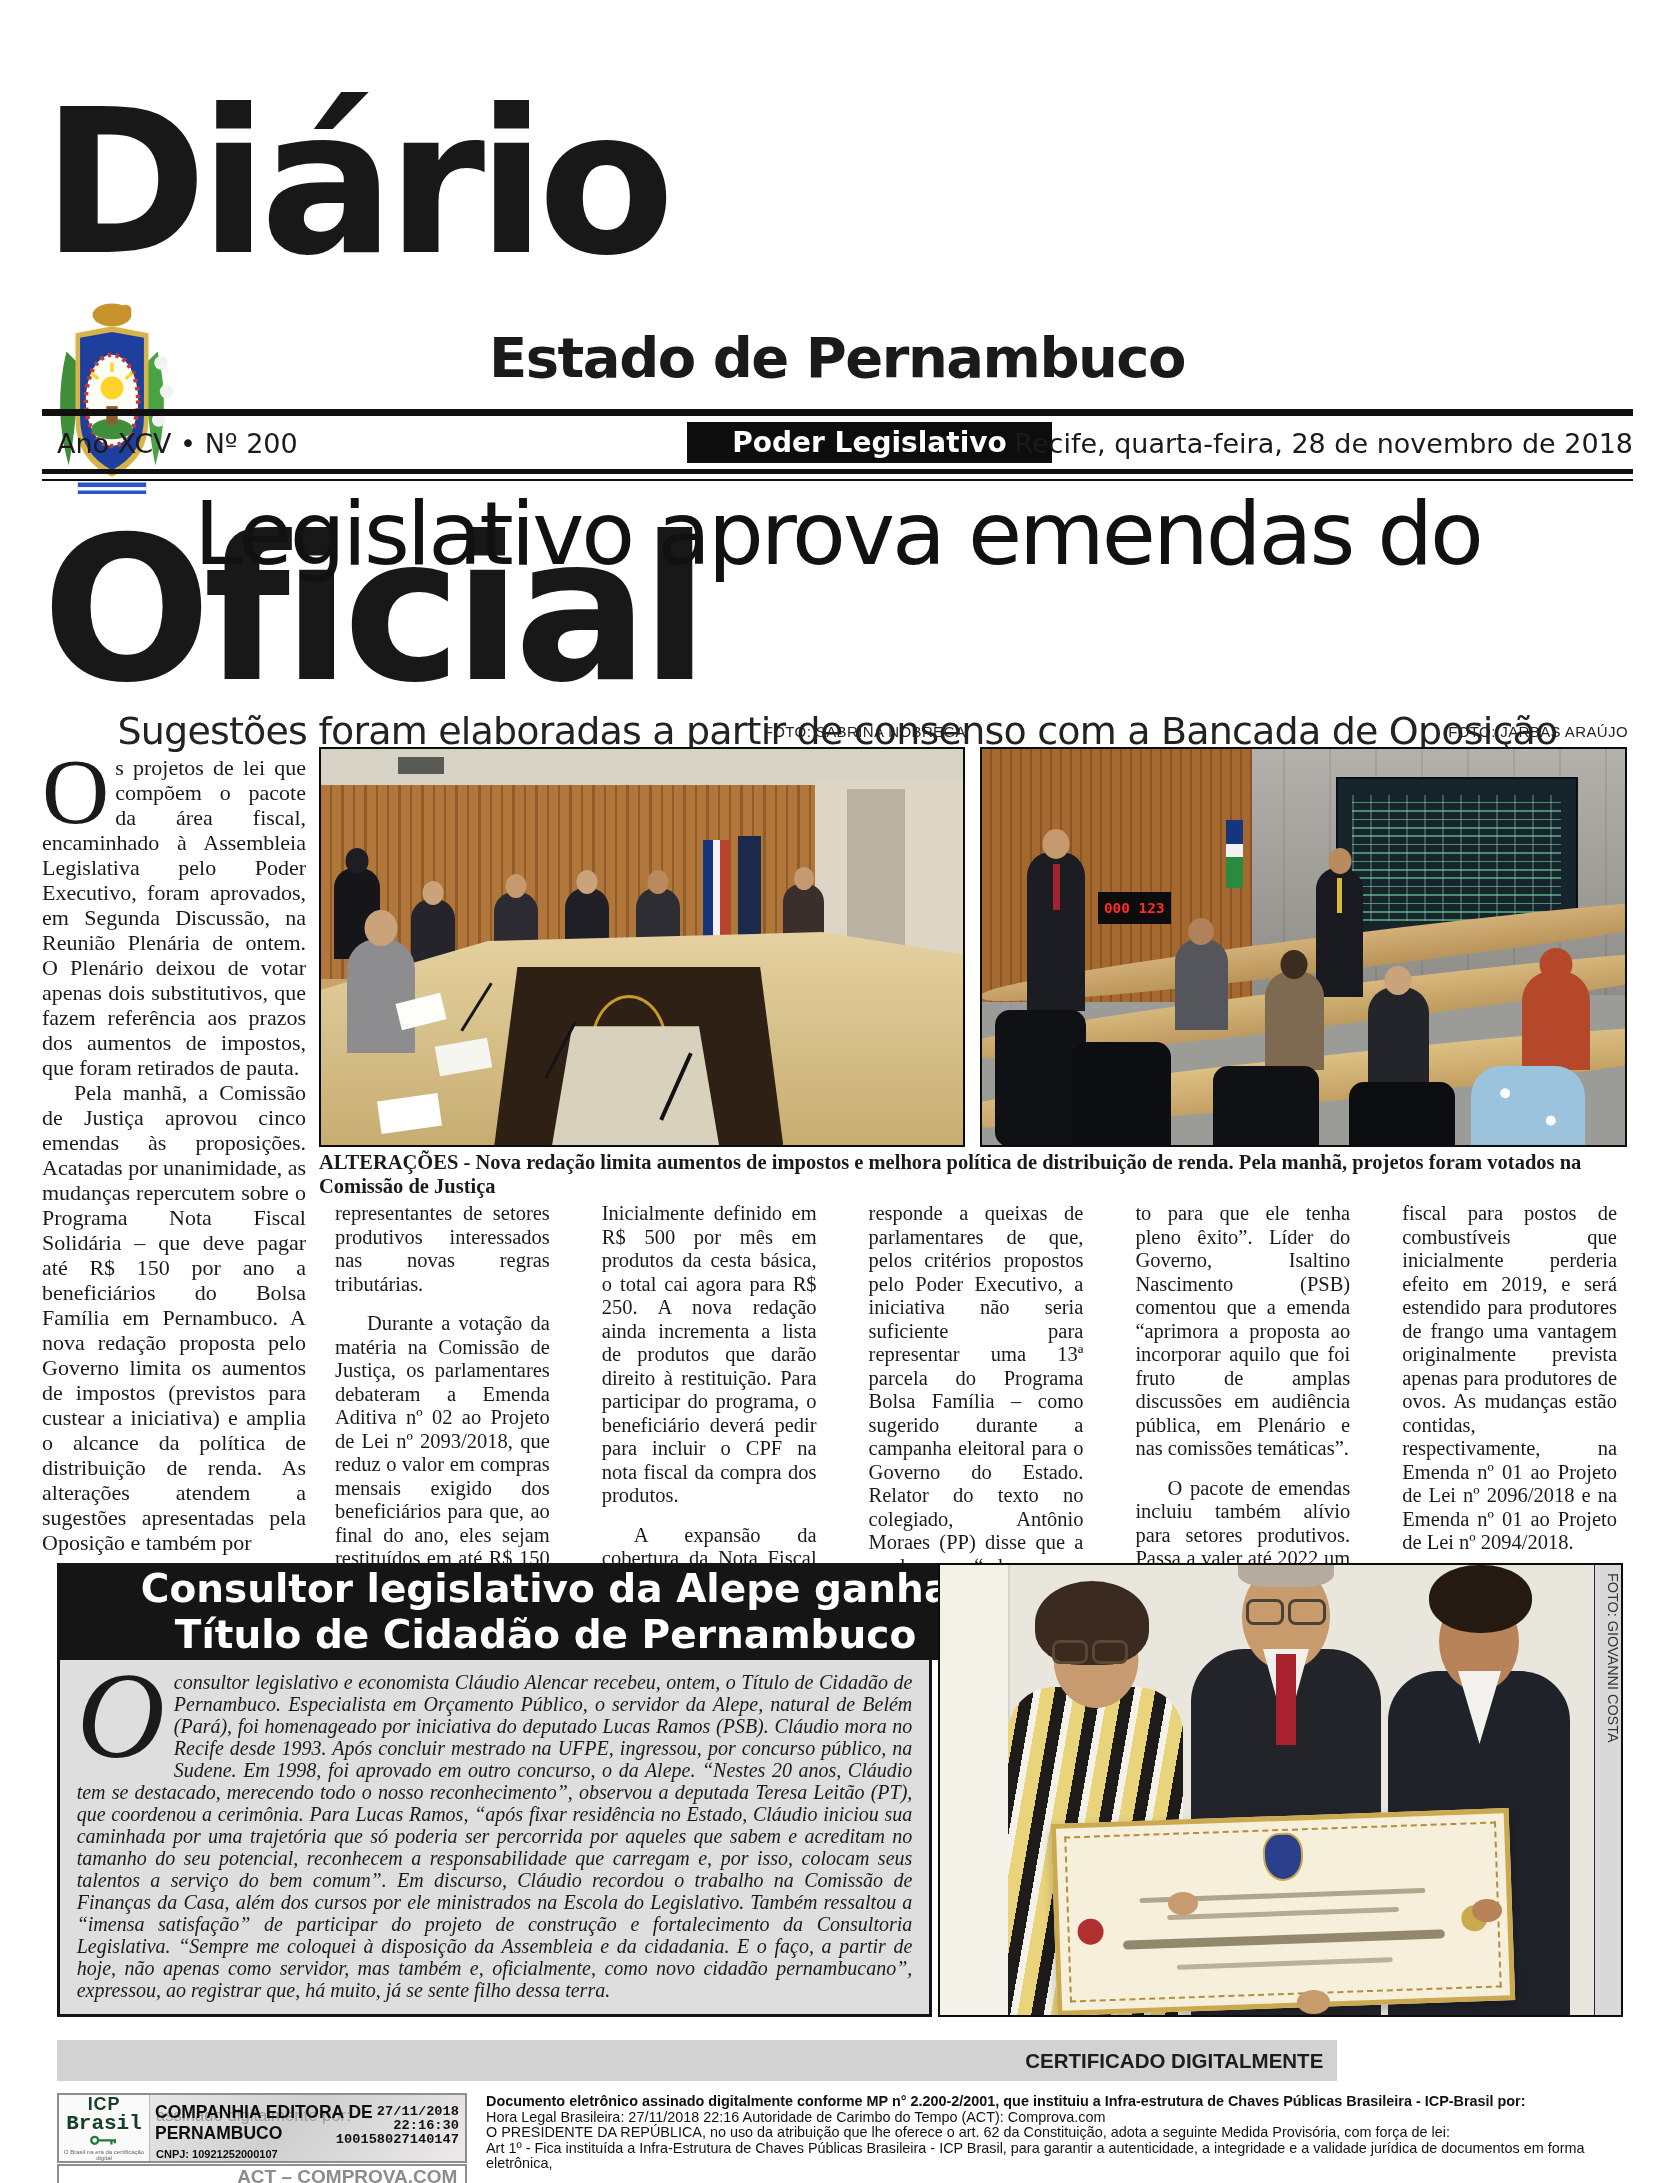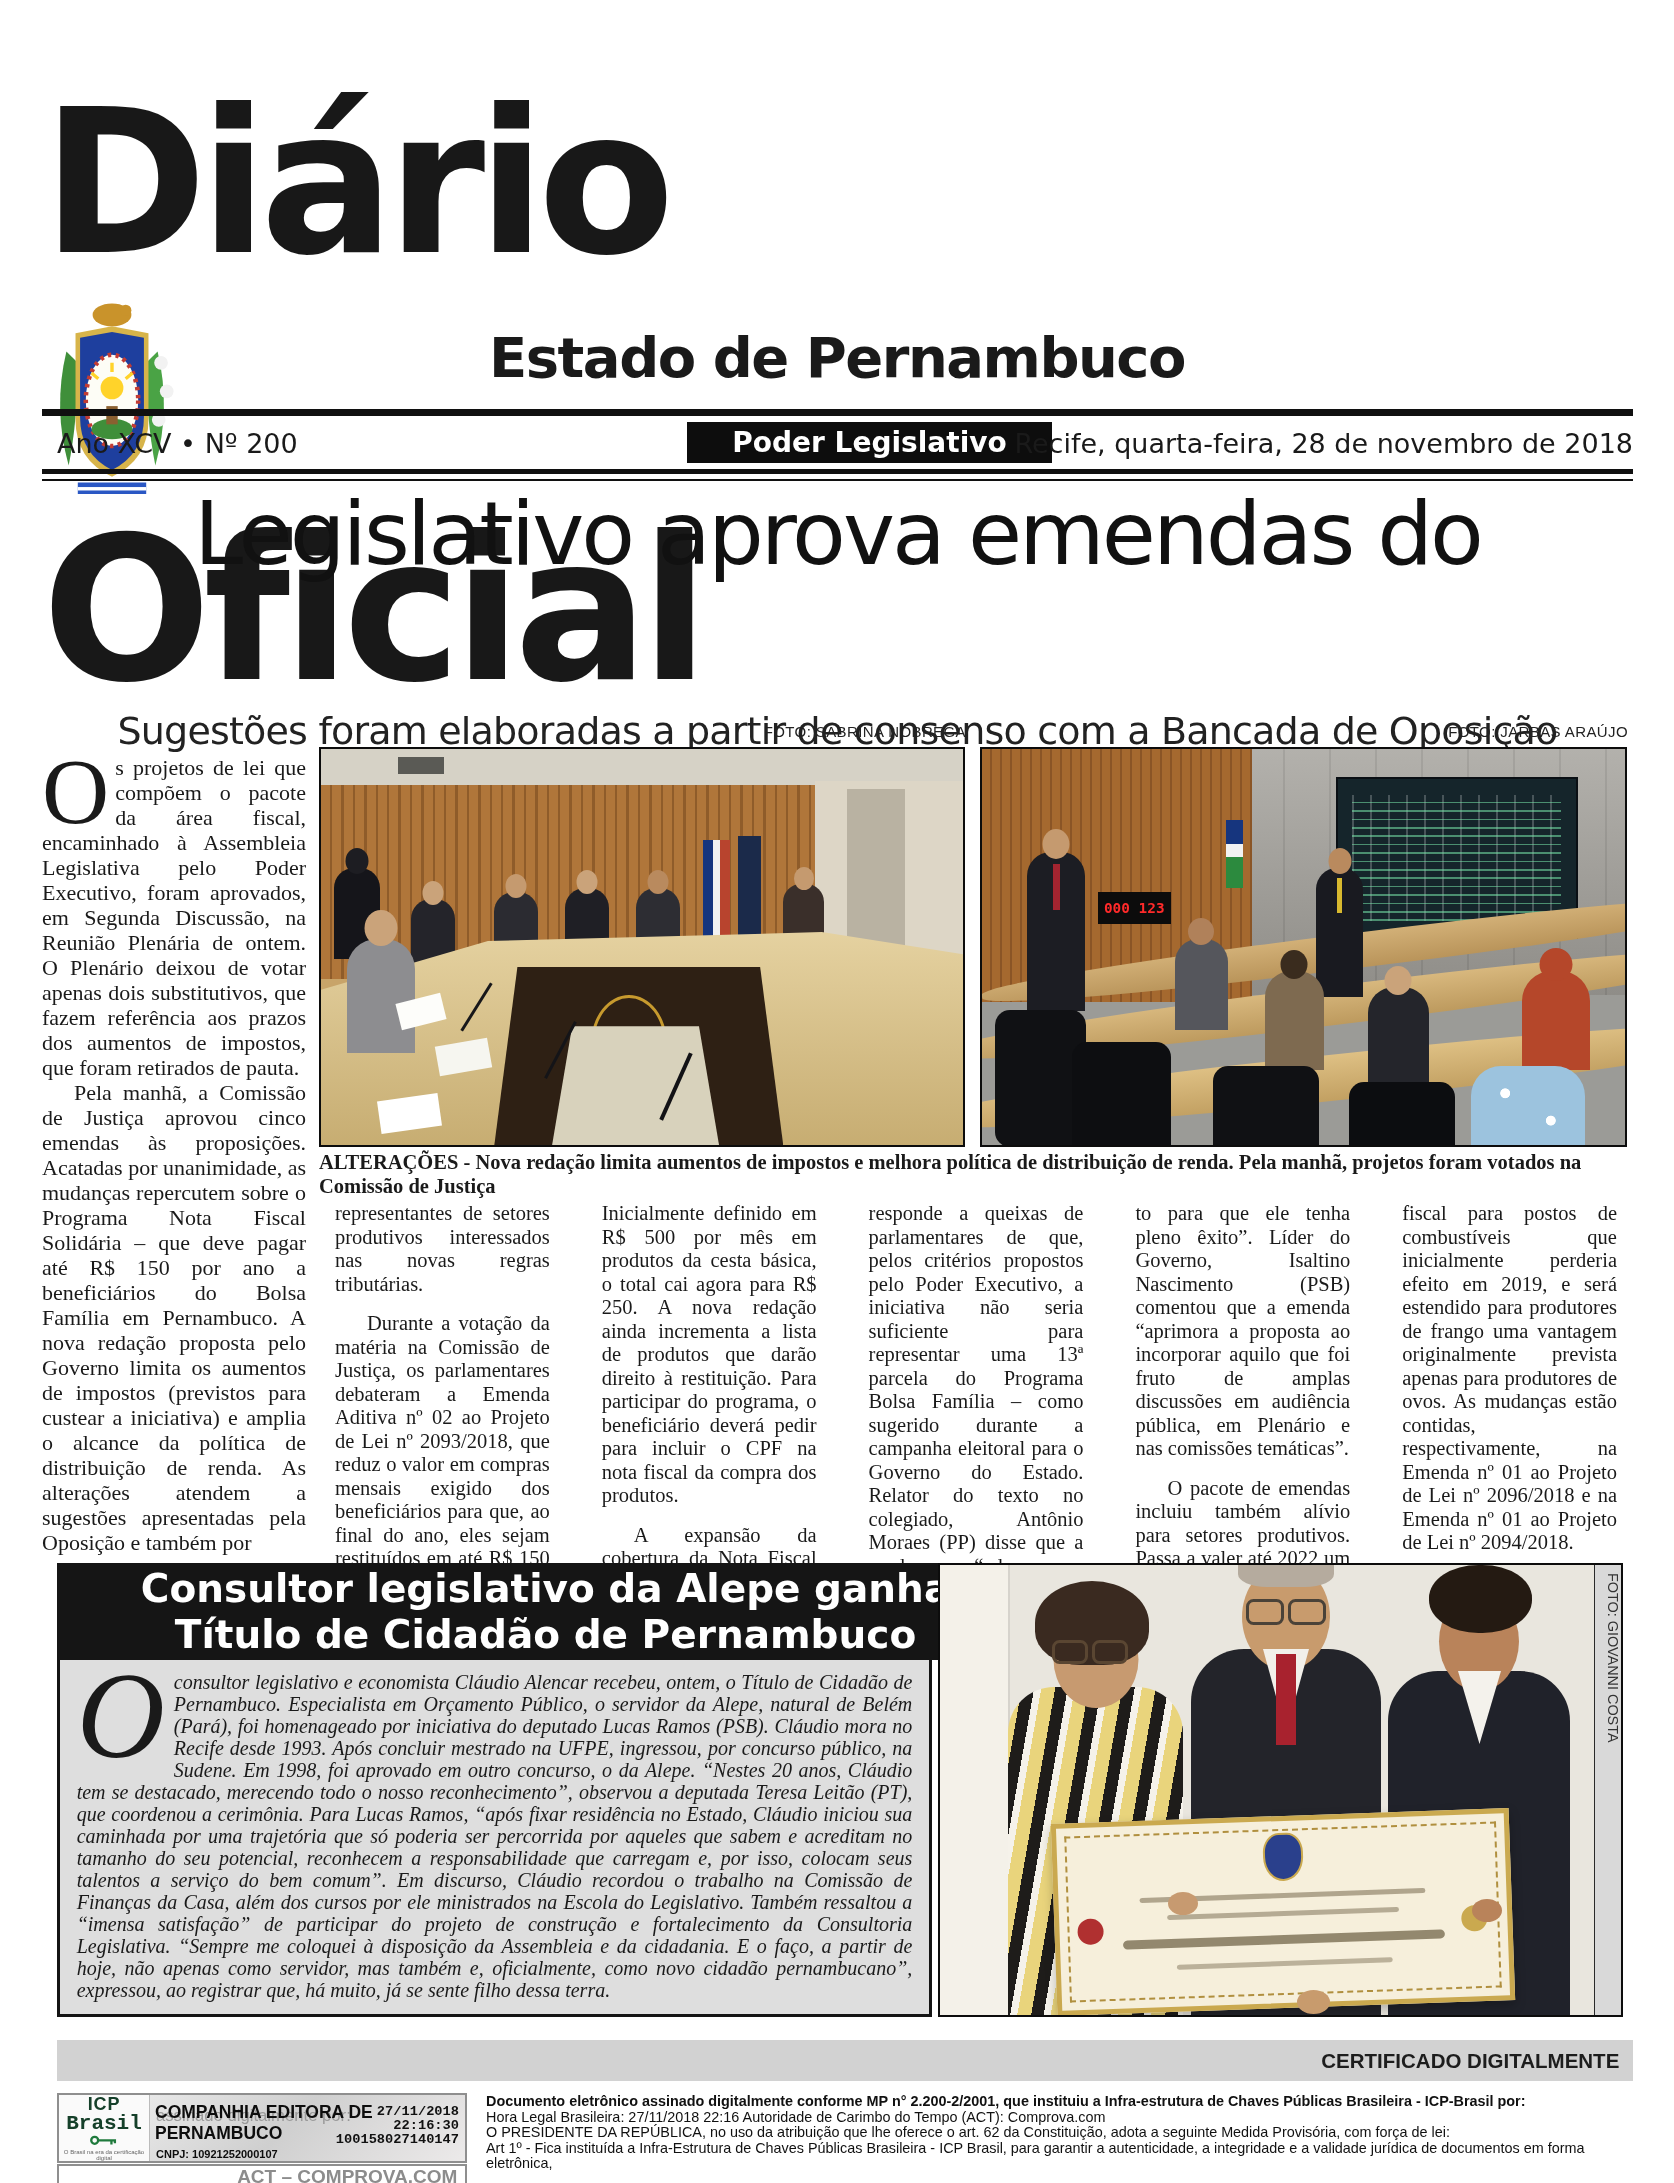--- a/index.html
+++ b/index.html
@@ -64,21 +64,21 @@
     border:3px solid #141414;border-top:none;box-sizing:border-box;padding:10.6px 16.7px;
     font-style:italic;font-size:20px;line-height:22px;text-align:justify;}
   .story2-body p{margin:0;}
   .dropcap2{float:left;font-size:122px;line-height:90px;padding-right:9px;font-style:italic;}
   
   .photo-cert{left:938px;top:1563px;width:681px;height:450px;background:#e9e6de;}
   .vcredit{position:absolute;right:0;top:0;width:27px;height:100%;background:#d9d9d9;
     border-left:1.5px solid #2a2a2a;box-sizing:border-box;writing-mode:vertical-rl;
     font-family:"Liberation Sans",sans-serif;font-size:14.4px;color:#333;padding-top:7.6px;}
   
-  .cert-bar{position:absolute;left:57px;top:2040px;width:1576px;height:41px;background:#d2d2d2;
+  .cert-bar{position:absolute;left:57px;top:2040px;width:1280px;height:41px;background:#d2d2d2;
     font-family:"Liberation Sans",sans-serif;font-weight:bold;font-size:20.5px;color:#1d1d1d;
     text-align:right;line-height:41px;padding-right:13.7px;box-sizing:border-box;}
   .sig-box{position:absolute;left:57px;top:2093px;width:410px;height:70px;border:2.3px solid #8f8f8f;
     box-sizing:border-box;background:linear-gradient(135deg,#f5f5f5,#cfcfcf 55%,#eceaea);display:flex;}
   .icp-logo{width:90px;height:100%;background:#fafafa;border-right:0.8px solid #bbb;
     display:flex;flex-direction:column;align-items:center;justify-content:center;
     font-family:"Liberation Sans",sans-serif;line-height:1;}
   .icp-l1{font-weight:bold;font-size:18px;color:#15402a;letter-spacing:0.8px;}
   .icp-l2{font-weight:bold;font-size:21px;color:#15402a;font-family:Liberation Mono, monospace;}
   .icp-tag{font-size:6px;color:#666;margin-top:2.3px;text-align:center;}

